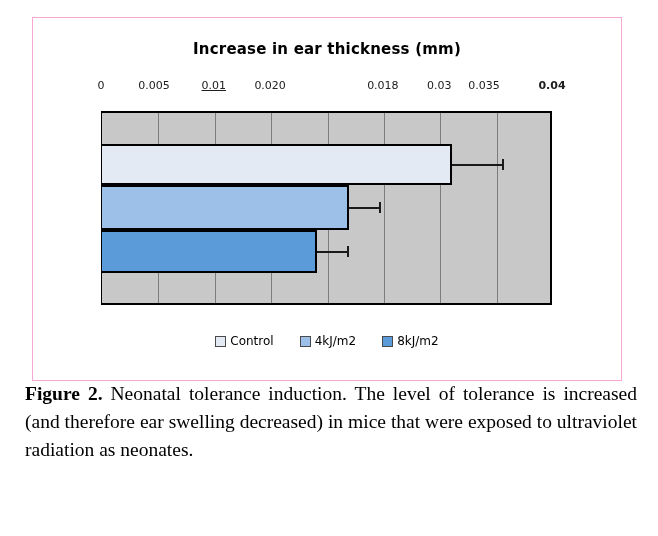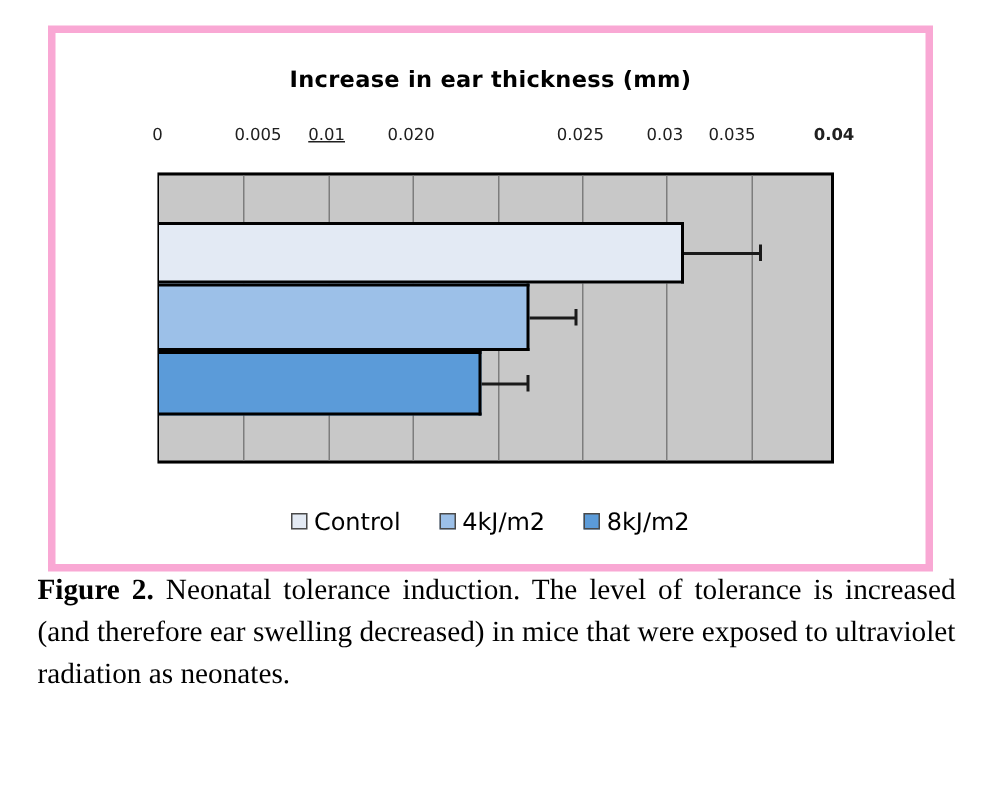--- a/index.html
+++ b/index.html
@@ -15,21 +15,21 @@
     overflow: hidden;
   }
 
   
   #figure-box {
     position: absolute;
     left: 32px;
     top: 17px;
     width: 590px;
     height: 364px;
-    border: 5px solid #f9a8d4;
+    border: 1px solid #f9a8d4;
     background: #ffffff;
     box-sizing: border-box;
   }
 
   #chart-title {
     position: absolute;
     left: 0;
     top: 22px;
     width: 100%;
     text-align: center;
@@ -109,21 +109,21 @@
     width: 100%;
     display: flex;
     justify-content: center;
     align-items: center;
     gap: 26px;
   }
   .legend-item {
     display: flex;
     align-items: center;
     gap: 4px;
-    font-size: 16px;
+    font-size: 12px;
     color: #000000;
     font-family: "DejaVu Sans", sans-serif;
   }
   .legend-swatch {
     width: 11px;
     height: 11px;
     border: 1px solid #4a4a4a;
     box-sizing: border-box;
     display: inline-block;
   }
@@ -146,25 +146,25 @@
 </style>
 </head>
 <body>
 
 <div id="figure-box">
 
   <div id="chart-title">Increase in ear thickness (mm)</div>
 
   <div id="axis-labels">
       <div class="tick-label" style="left: 68px;">0</div>
-      <div class="tick-label" style="left: 135px;">0.005</div>
+      <div class="tick-label" style="left: 121px;">0.005</div>
       <div class="tick-label" style="left: 180.75px; text-decoration: underline;">0.01</div>
       <div class="tick-label" style="left: 237.125px;">0.020</div>
       <div class="tick-label" style="left: 299px; margin-top: 43px;">0.02</div>
-      <div class="tick-label" style="left: 349.875px;">0.025</div>
+      <div class="tick-label" style="left: 349.875px;">0.018</div>
       <div class="tick-label" style="left: 406.25px;">0.03</div>
       <div class="tick-label" style="left: 451px; text-align: right;">0.035</div>
       <div class="tick-label" style="left: 519px; font-weight: bold;">0.04</div>
     </div>
 
   <div id="plot-area">
       <div class="gridline" style="left: 56.375px;"></div>
       <div class="gridline" style="left: 112.75px;"></div>
       <div class="gridline" style="left: 169.125px;"></div>
       <div class="gridline" style="left: 225.5px;"></div>

